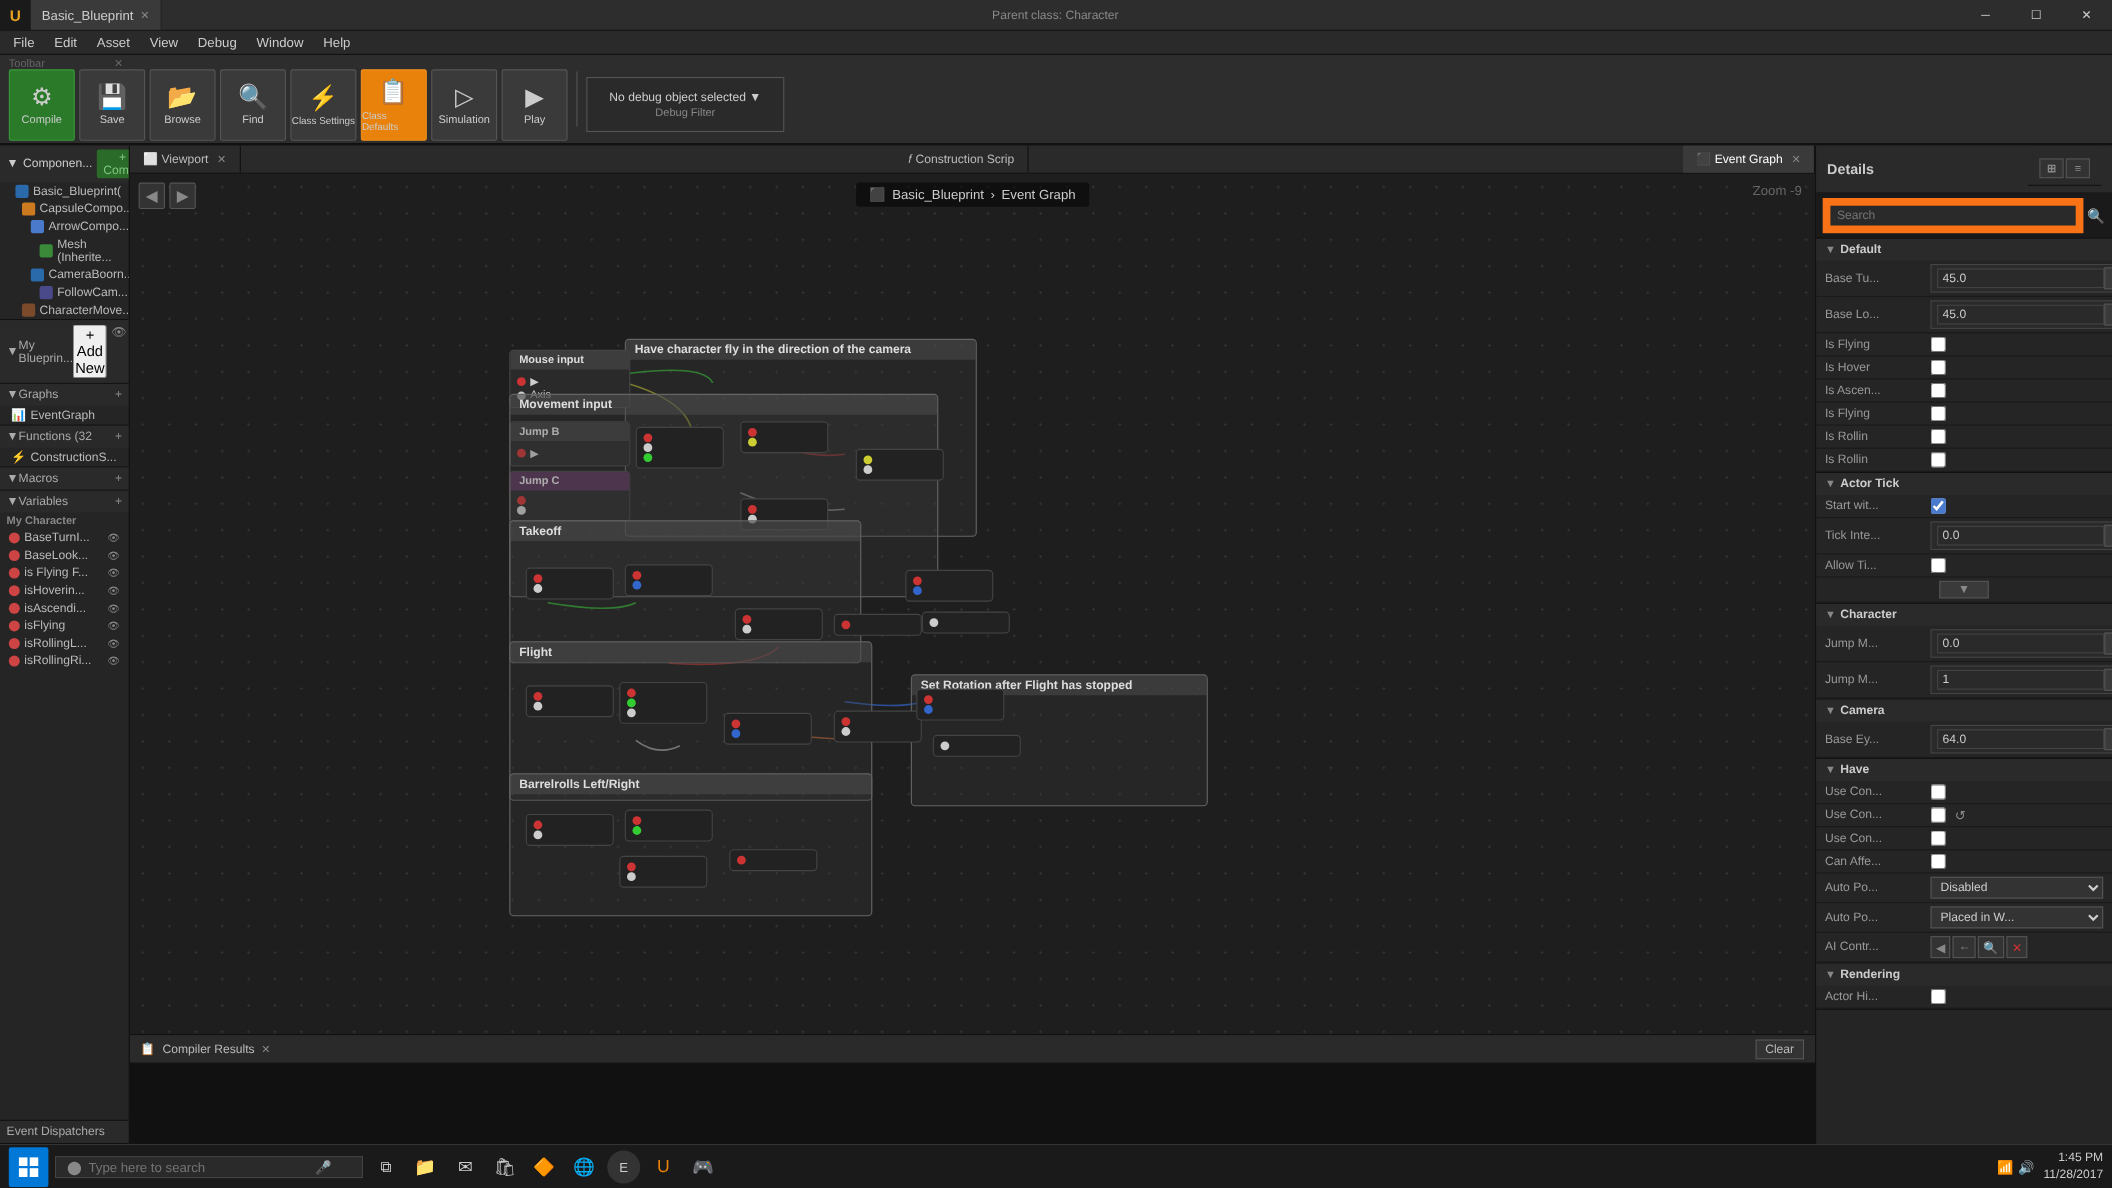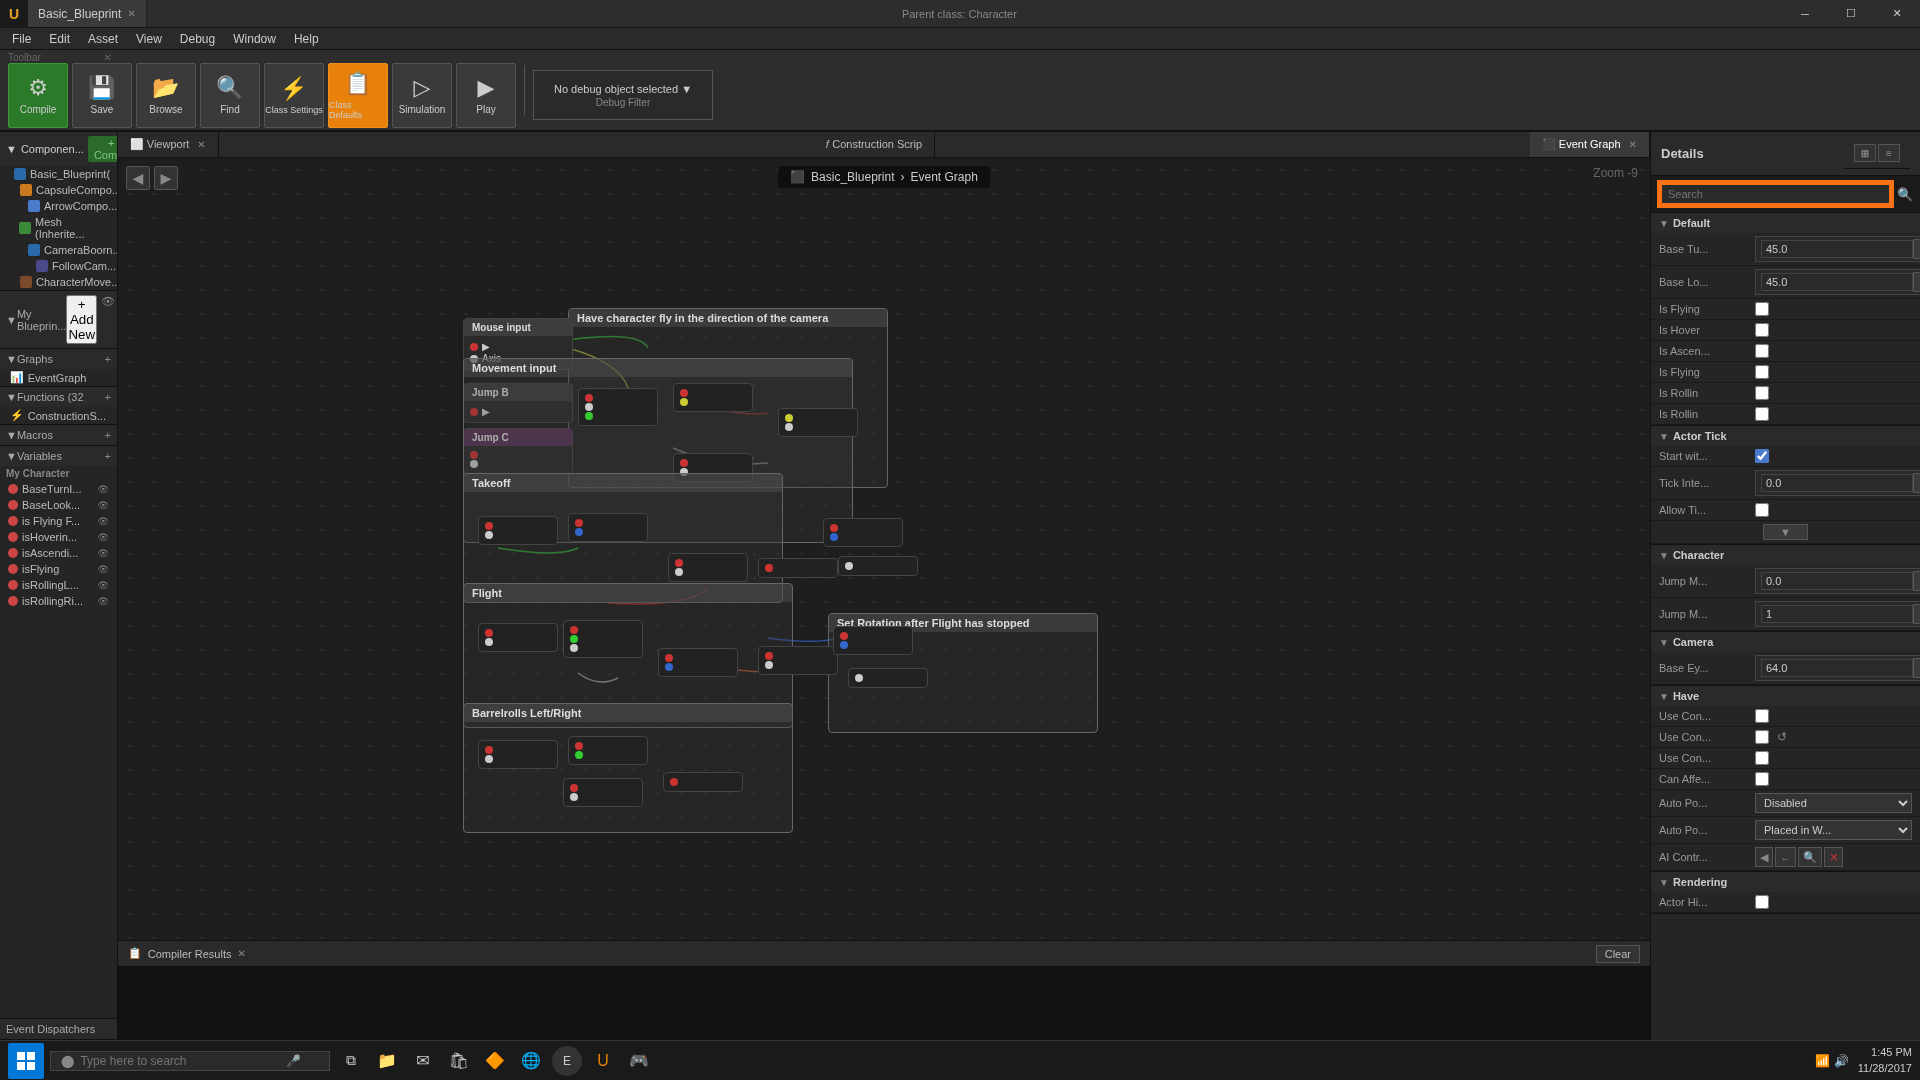--- a/index.html
+++ b/index.html
@@ -144,21 +144,21 @@
     .compiler-body { background: #111; flex: 1; padding: 4px; }
     .clear-btn { margin-left: auto; background: #333; border: 1px solid #555; color: #bbb; padding: 2px 8px; cursor: pointer; font-size: 11px; }
 
     
     #right-panel { width: 270px; background: #252525; border-left: 1px solid #111; display: flex; flex-direction: column; overflow: hidden; }
     .right-header { background: #2a2a2a; padding: 6px 10px; font-size: 13px; font-weight: bold; color: #ccc; border-bottom: 1px solid #111; display: flex; align-items: center; justify-content: space-between; }
     .right-header .view-btns { display: flex; gap: 2px; }
     .view-btn { width: 22px; height: 18px; background: #333; border: 1px solid #555; display: flex; align-items: center; justify-content: center; cursor: pointer; font-size: 10px; color: #888; }
 
     .search-bar { display: flex; align-items: center; background: #1a1a1a; border-bottom: 1px solid #111; padding: 4px 6px; gap: 4px; }
-    .search-bar input { flex: 1; background: #2a2a2a; border: 5px solid #f97316; color: #ccc; padding: 3px 6px; font-size: 11px; outline: none; }
+    .search-bar input { flex: 1; background: #2a2a2a; border: 7px solid #f97316; color: #ccc; padding: 3px 6px; font-size: 11px; outline: none; }
     .search-icon { color: #888; font-size: 13px; }
 
     .details-section { border-bottom: 1px solid #111; }
     .details-section-header { background: #2a2a2a; padding: 4px 8px; font-size: 11px; font-weight: bold; color: #ccc; display: flex; align-items: center; gap: 4px; cursor: pointer; }
     .details-section-header .arrow { color: #888; font-size: 10px; }
 
     .details-row { display: flex; align-items: center; padding: 3px 8px; gap: 6px; border-bottom: 1px solid #1a1a1a; }
     .details-label { width: 90px; font-size: 11px; color: #999; flex-shrink: 0; white-space: nowrap; overflow: hidden; text-overflow: ellipsis; }
     .details-value { flex: 1; background: #2a2a2a; border: 1px solid #444; color: #ccc; font-size: 11px; padding: 2px 5px; min-height: 18px; display: flex; align-items: center; }
     .details-value.has-btn { display: flex; gap: 0; }
@@ -271,21 +271,21 @@
         <span>Basic_Blueprint(</span>
       </div>
       <div class="comp-item" style="padding-left:20px;">
         <div class="comp-icon orange"></div>
         <span>CapsuleCompo...</span>
       </div>
       <div class="comp-item" style="padding-left:28px;">
         <div class="comp-icon"></div>
         <span>ArrowCompo...</span>
       </div>
-      <div class="comp-item" style="padding-left:19px;">
+      <div class="comp-item" style="padding-left:36px;">
         <div class="comp-icon green"></div>
         <span>Mesh (Inherite...</span>
       </div>
       <div class="comp-item" style="padding-left:28px;">
         <div class="comp-icon blue2"></div>
         <span>CameraBoorn...</span>
       </div>
       <div class="comp-item" style="padding-left:36px;">
         <div class="comp-icon" style="background:#4a4a8a;"></div>
         <span>FollowCam...</span>

